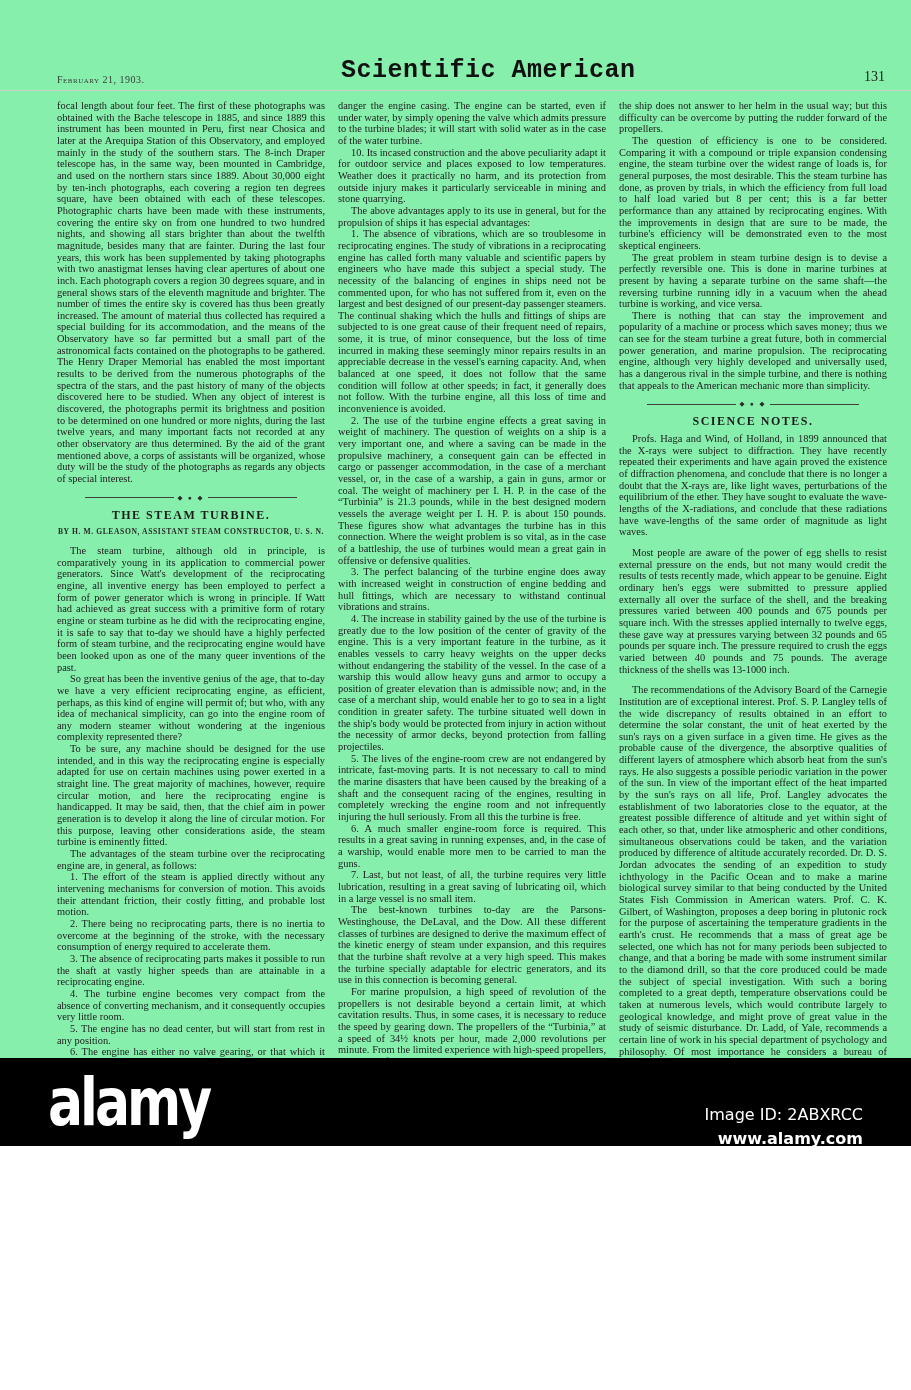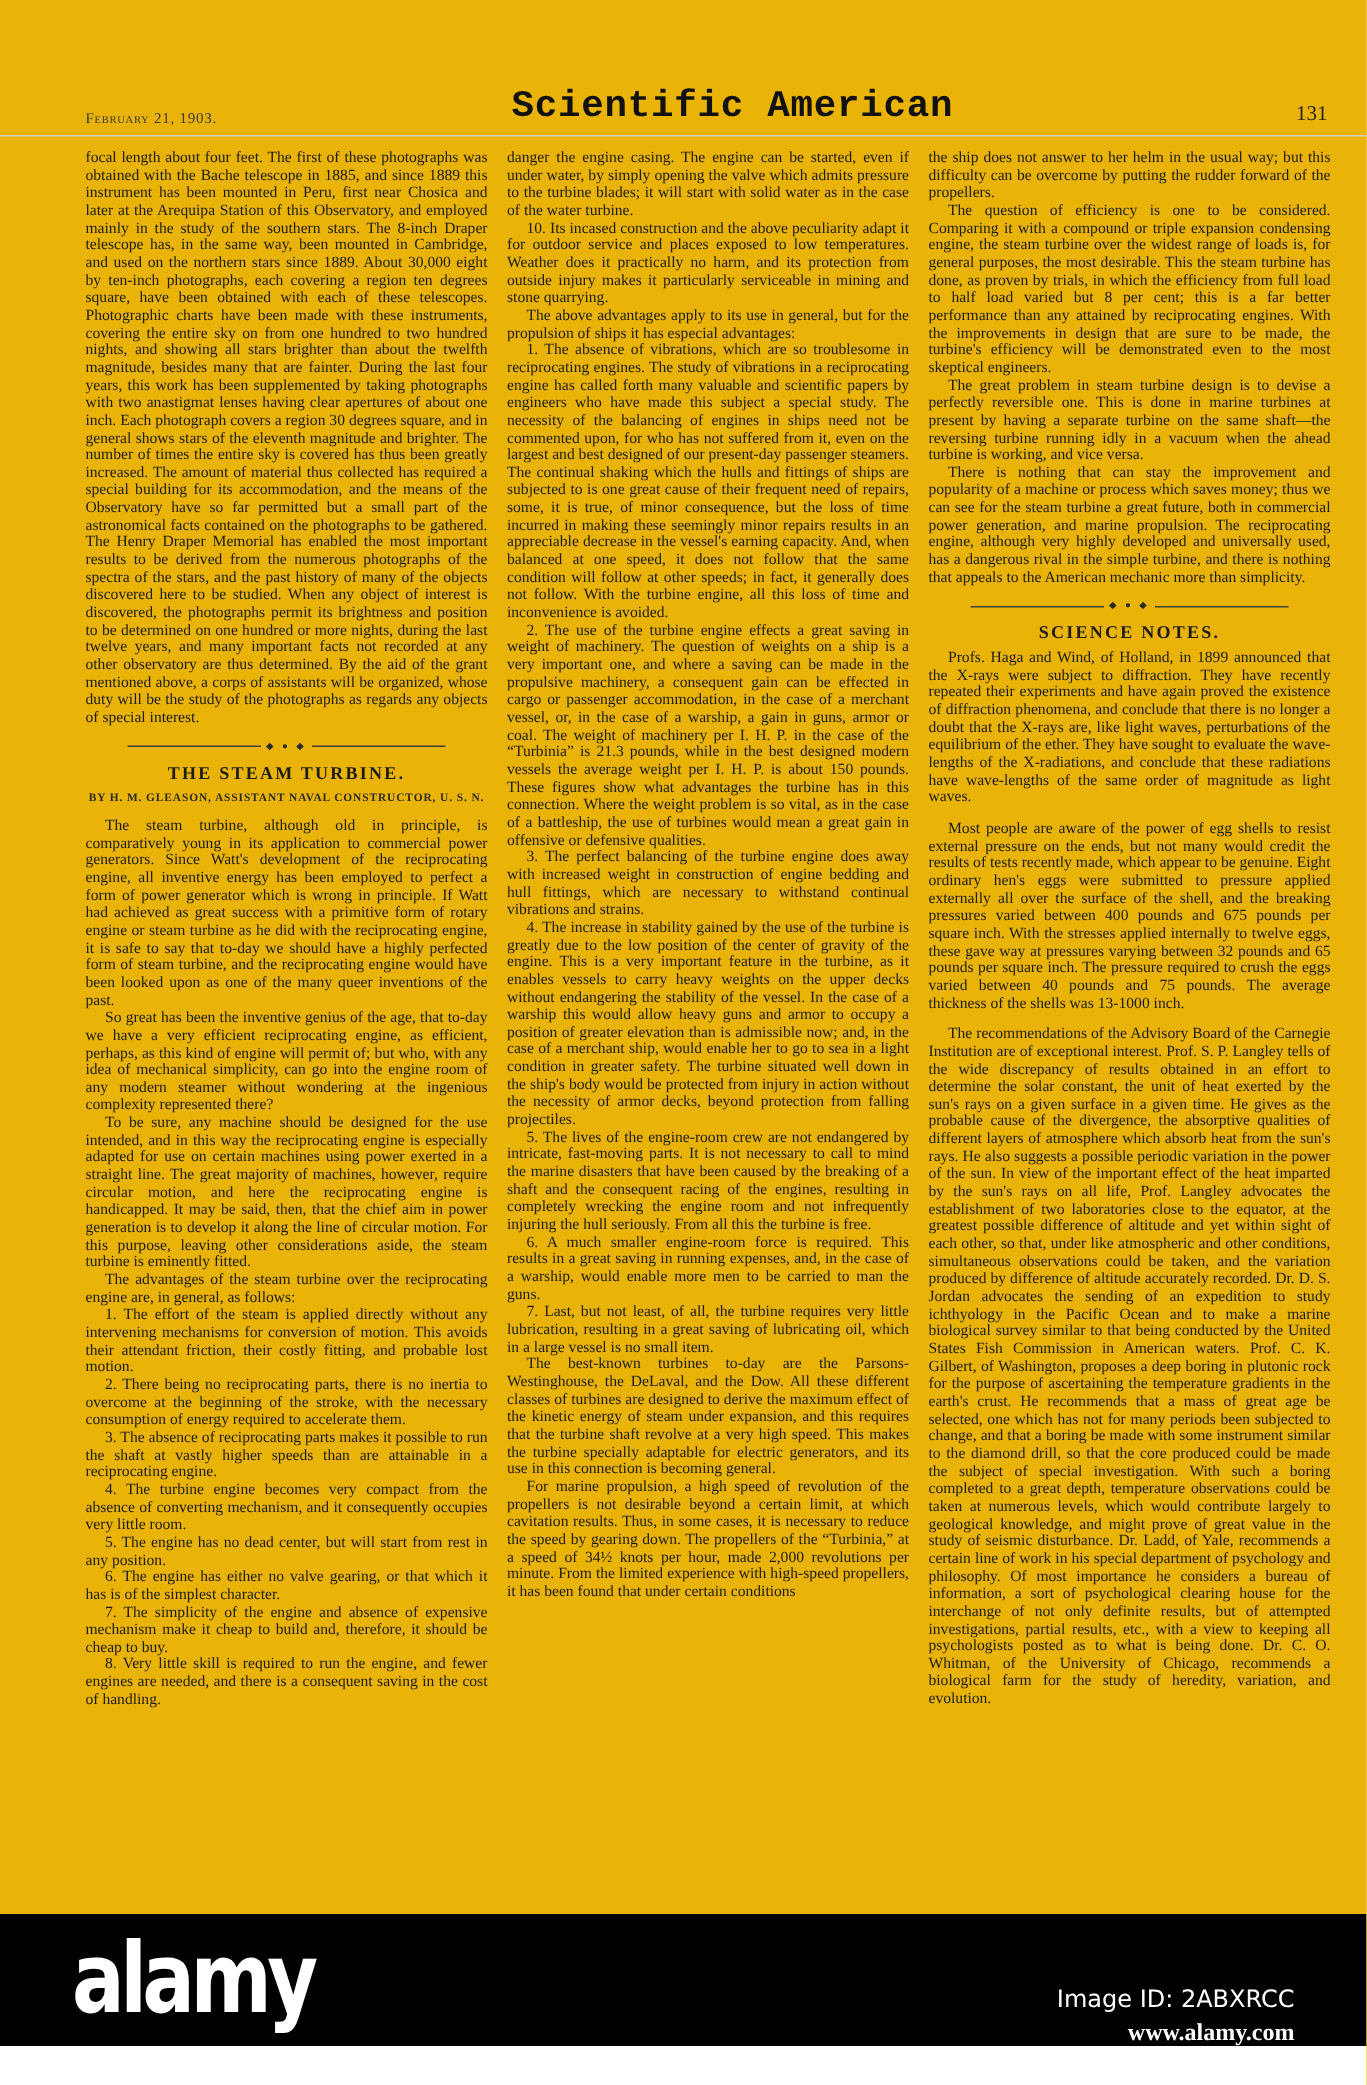--- a/index.html
+++ b/index.html
@@ -1,17 +1,17 @@
 <!DOCTYPE html>
 <html><head>
 <meta charset="utf-8">
 <style>
   html,body{margin:0;padding:0;}
   body{width:911px;height:1390px;background:#ffffff;font-family:"Liberation Serif","DejaVu Serif",serif;}
-  .page{position:relative;width:911px;height:1364px;background:#eab308;overflow:hidden;}
+  .page{position:relative;width:911px;height:1146px;background:#86efac;overflow:hidden;}
   
   .header{display:flex;justify-content:space-between;align-items:flex-end;padding:56px 26px 5px 57px;border-bottom:1px solid #cfcfca;}
   .hdr-date{font-size:10px;color:#3a3a38;letter-spacing:.5px;font-variant:small-caps;}
   .hdr-title{font-size:25px;font-weight:bold;color:#111;letter-spacing:.5px;font-family:Liberation Mono, monospace;}
   .hdr-page{font-size:14px;color:#222;margin-left:32px;}
   
   .columns{display:flex;gap:13px;padding:9px 24px 0 57px;height:1204px;overflow:hidden;}
   .col{flex:1;min-width:0;color:#1c1c1c;font-size:10.4px;line-height:11.65px;text-align:justify;}
   .blk{margin:0;}
   .p{text-indent:13px;}
@@ -20,21 +20,21 @@
   .h{text-align:center;font-weight:bold;font-size:12px;letter-spacing:1.5px;text-indent:0;margin:9px 0 5px;}
   .by{text-align:center;font-size:7.6px;font-weight:bold;letter-spacing:.6px;text-indent:0;margin:0 0 7px;color:#2a2a28;}
   .div{display:flex;align-items:center;margin:10px 28px 7px;}
   .dl{flex:1;height:1px;background:#3f3f3c;}
   .dg{font-size:6.5px;color:#2b2b29;margin:0 3px;letter-spacing:2px;line-height:6px;}
   
   .wm{position:absolute;left:0;bottom:0;width:911px;height:88px;background:#000;display:flex;align-items:center;justify-content:space-between;padding:0 48px;box-sizing:border-box;}
   .wm-logo{color:#fff;font-family:"DejaVu Sans","Liberation Sans",sans-serif;font-weight:bold;font-size:52px;letter-spacing:-3px;line-height:1;transform:scaleY(1.25);transform-origin:center;}
   .wm-right{text-align:right;color:#fff;font-family:"DejaVu Sans","Liberation Sans",sans-serif;}
   .wm-id{font-size:16px;margin-bottom:5px;margin-top:48px;}
-  .wm-url{font-size:16px;font-weight:bold;font-family:Liberation Serif, serif;}
+  .wm-url{font-size:16px;font-weight:bold;}
 </style>
 </head>
 <body>
 
 <div class="page">
 
   <div class="header">
     <span class="hdr-date">February 21, 1903.</span>
     <span class="hdr-title">Scientific American</span>
     <span class="hdr-page">131</span>
@@ -42,21 +42,21 @@
 
   <div class="columns">
     <div class="col">
         <div class="blk pc">focal length about four feet.  The first of these photographs was obtained with the Bache telescope in 1885, and since 1889 this instrument has been mounted in Peru, first near Chosica and later at the Arequipa Station of this Observatory, and employed mainly in the study of the southern stars.  The 8-inch Draper telescope has, in the same way, been mounted in Cambridge, and used on the northern stars since 1889. About 30,000 eight by ten-inch photographs, each covering a region ten degrees square, have been obtained with each of these telescopes.  Photographic charts have been made with these instruments, covering the entire sky on from one hundred to two hundred nights, and showing all stars brighter than about the twelfth magnitude, besides many that are fainter.  During the last four years, this work has been supplemented by taking photographs with two anastigmat lenses having clear apertures of about one inch.  Each photograph covers a region 30 degrees square, and in general shows stars of the eleventh magnitude and brighter.  The number of times the entire sky is covered has thus been greatly increased.  The amount of material thus collected has required a special building for its accommodation, and the means of the Observatory have so far permitted but a small part of the astronomical facts contained on the photographs to be gathered.  The Henry Draper Memorial has enabled the most important results to be derived from the numerous photographs of the spectra of the stars, and the past history of many of the objects discovered here to be studied. When any object of interest is discovered, the photographs permit its brightness and position to be determined on one hundred or more nights, during the last twelve years, and many important facts not recorded at any other observatory are thus determined.  By the aid of the grant mentioned above, a corps of assistants will be organized, whose duty will be the study of the photographs as regards any objects of special interest.</div>
         <div class="blk div">
           <span class="dl"></span>
           <span class="dg">◆ ● ◆</span>
           <span class="dl"></span>
         </div>
         <div class="blk h">THE STEAM TURBINE.</div>
-        <div class="blk by">BY H. M. GLEASON, ASSISTANT NAVAL CONSTRUCTOR, U. S. N.</div>
+        <div class="blk by">BY H. M. GLEASON, ASSISTANT STEAM CONSTRUCTOR, U. S. N.</div>
         <div class="blk p">The steam turbine, although old in principle, is comparatively young in its application to commercial power generators.  Since Watt's development of the reciprocating engine, all inventive energy has been employed to perfect a form of power generator which is wrong in principle.  If Watt had achieved as great success with a primitive form of rotary engine or steam turbine as he did with the reciprocating engine, it is safe to say that to-day we should have a highly perfected form of steam turbine, and the reciprocating engine would have been looked upon as one of the many queer inventions of the past.</div>
         <div class="blk p">So great has been the inventive genius of the age, that to-day we have a very efficient reciprocating engine, as efficient, perhaps, as this kind of engine will permit of; but who, with any idea of mechanical simplicity, can go into the engine room of any modern steamer without wondering at the ingenious complexity represented there?</div>
         <div class="blk p">To be sure, any machine should be designed for the use intended, and in this way the reciprocating engine is especially adapted for use on certain machines using power exerted in a straight line.  The great majority of machines, however, require circular motion, and here the reciprocating engine is handicapped. It may be said, then, that the chief aim in power generation is to develop it along the line of circular motion.  For this purpose, leaving other considerations aside, the steam turbine is eminently fitted.</div>
         <div class="blk p">The advantages of the steam turbine over the reciprocating engine are, in general, as follows:</div>
         <div class="blk p">1. The effort of the steam is applied directly without any intervening mechanisms for conversion of motion.  This avoids their attendant friction, their costly fitting, and probable lost motion.</div>
         <div class="blk p">2. There being no reciprocating parts, there is no inertia to overcome at the beginning of the stroke, with the necessary consumption of energy required to accelerate them.</div>
         <div class="blk p">3. The absence of reciprocating parts makes it possible to run the shaft at vastly higher speeds than are attainable in a reciprocating engine.</div>
         <div class="blk p">4. The turbine engine becomes very compact from the absence of converting mechanism, and it consequently occupies very little room.</div>
         <div class="blk p">5. The engine has no dead center, but will start from rest in any position.</div>
         <div class="blk p">6. The engine has either no valve gearing, or that which it has is of the simplest character.</div>

